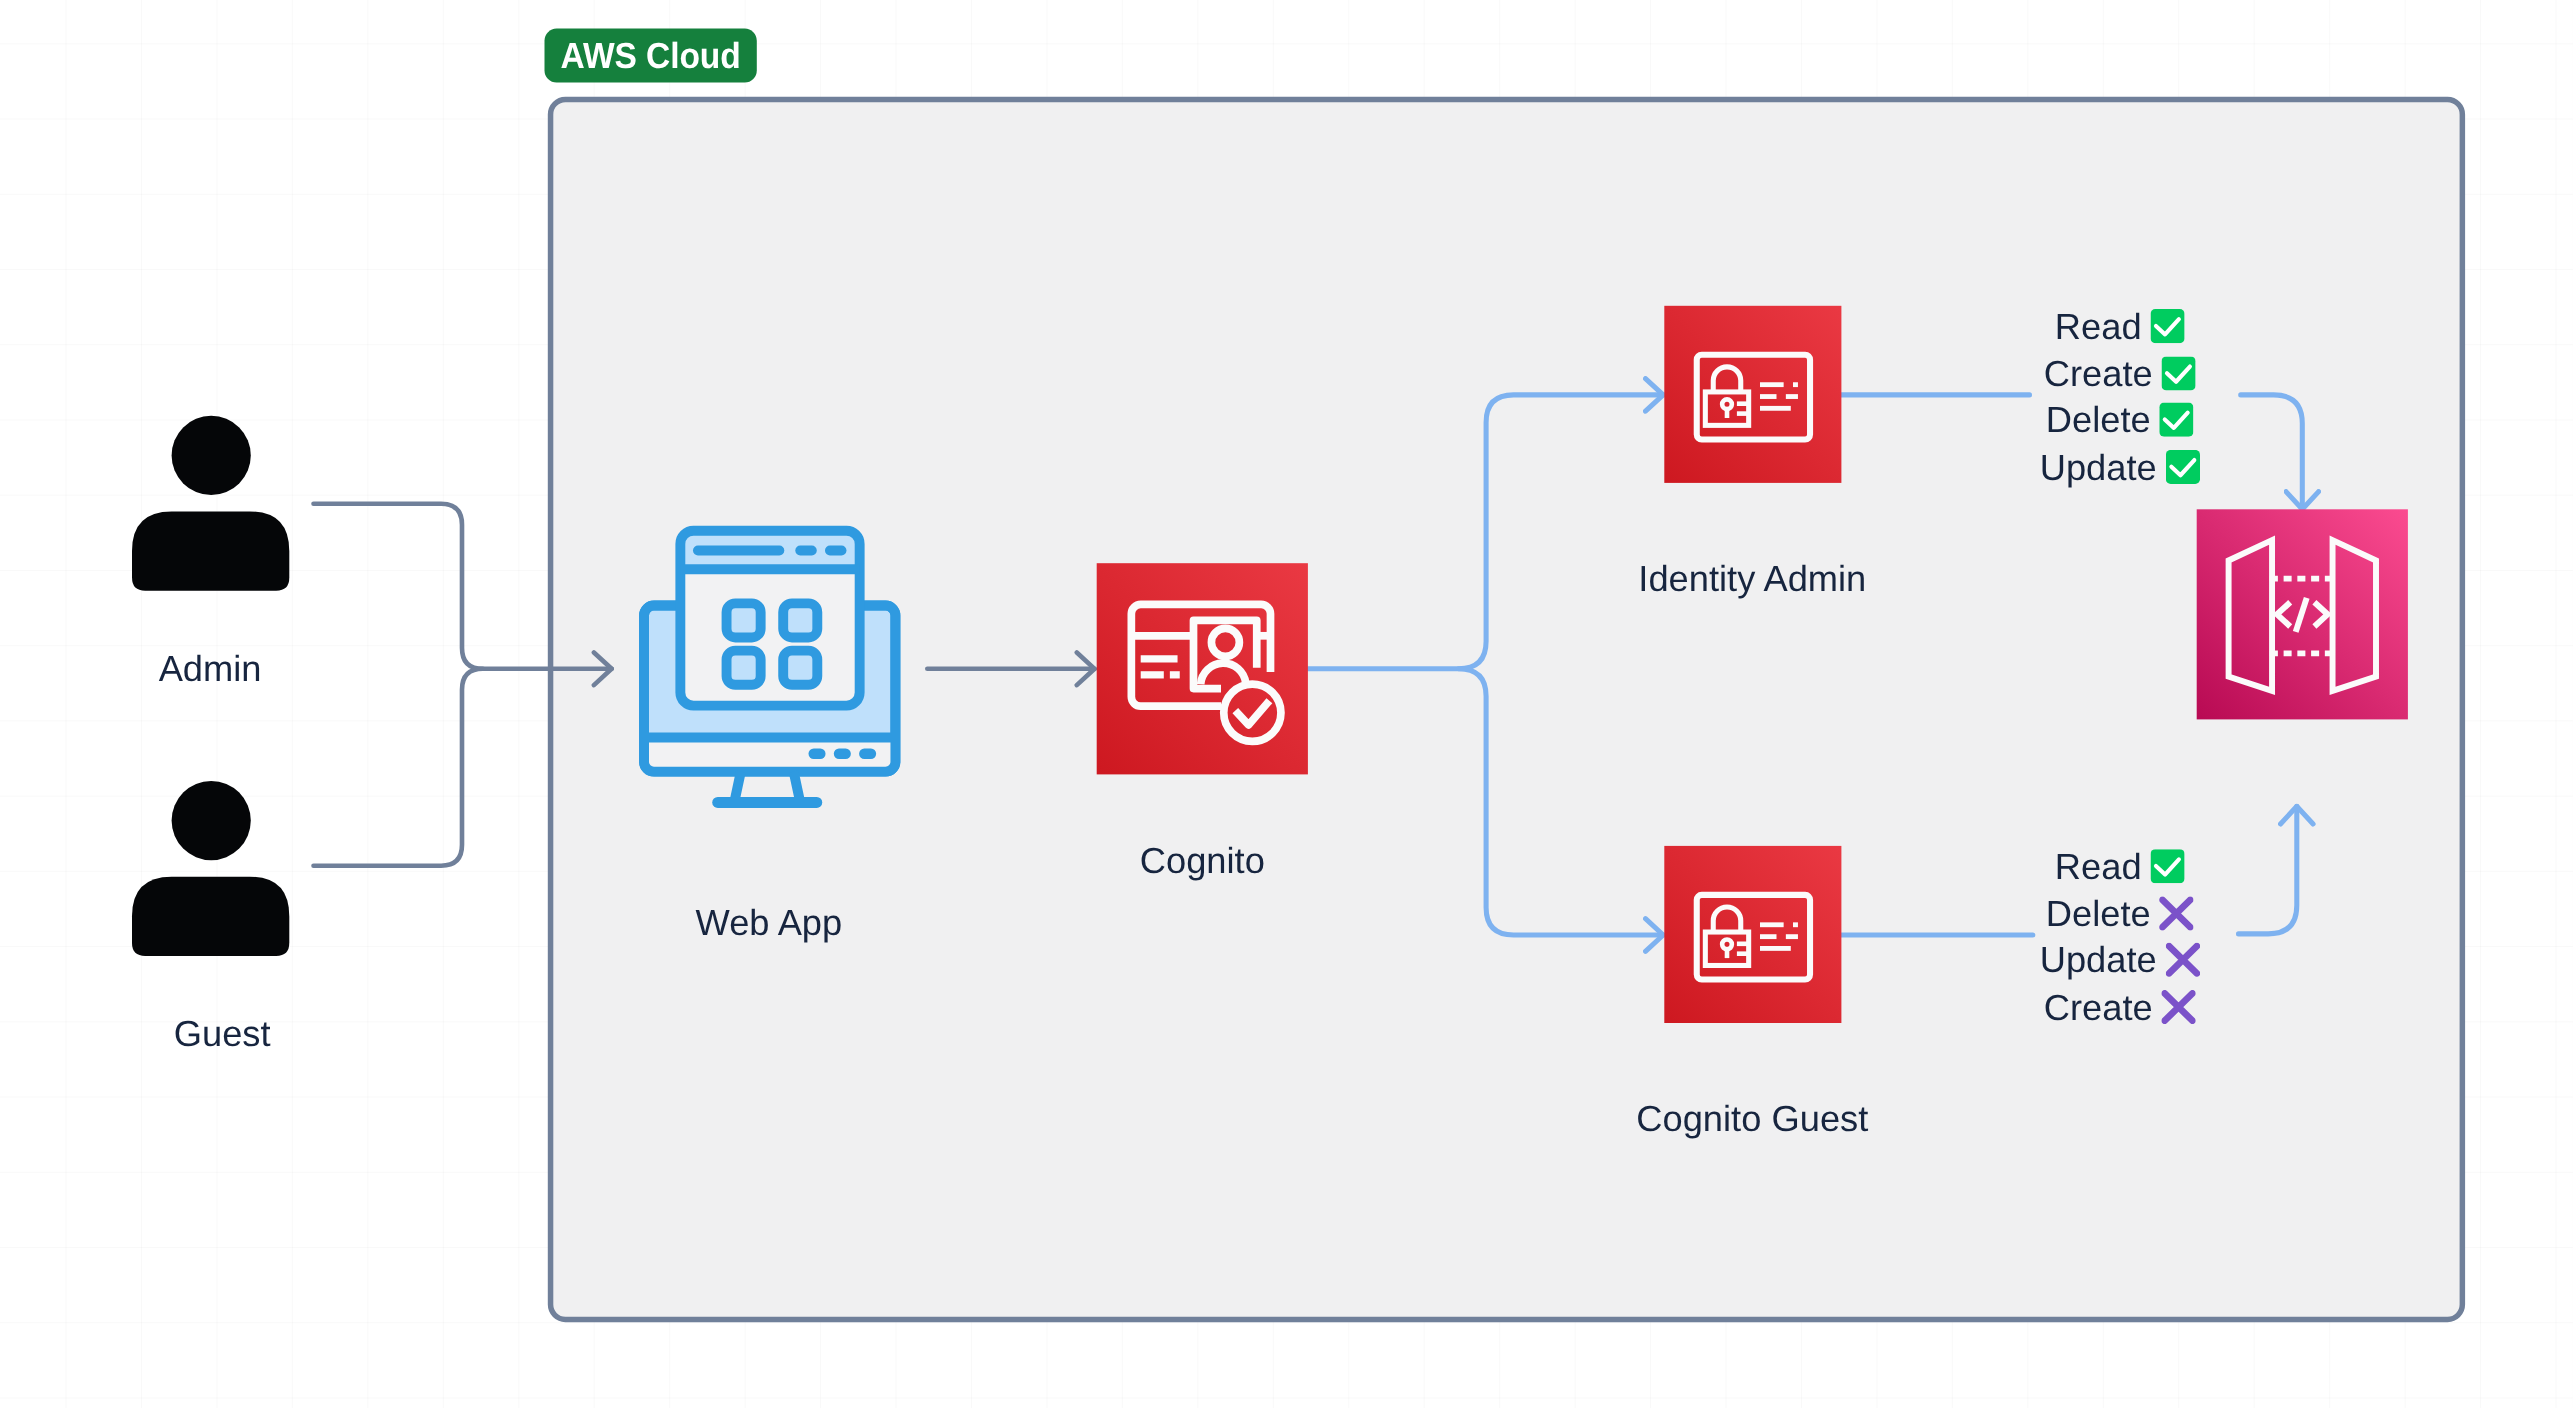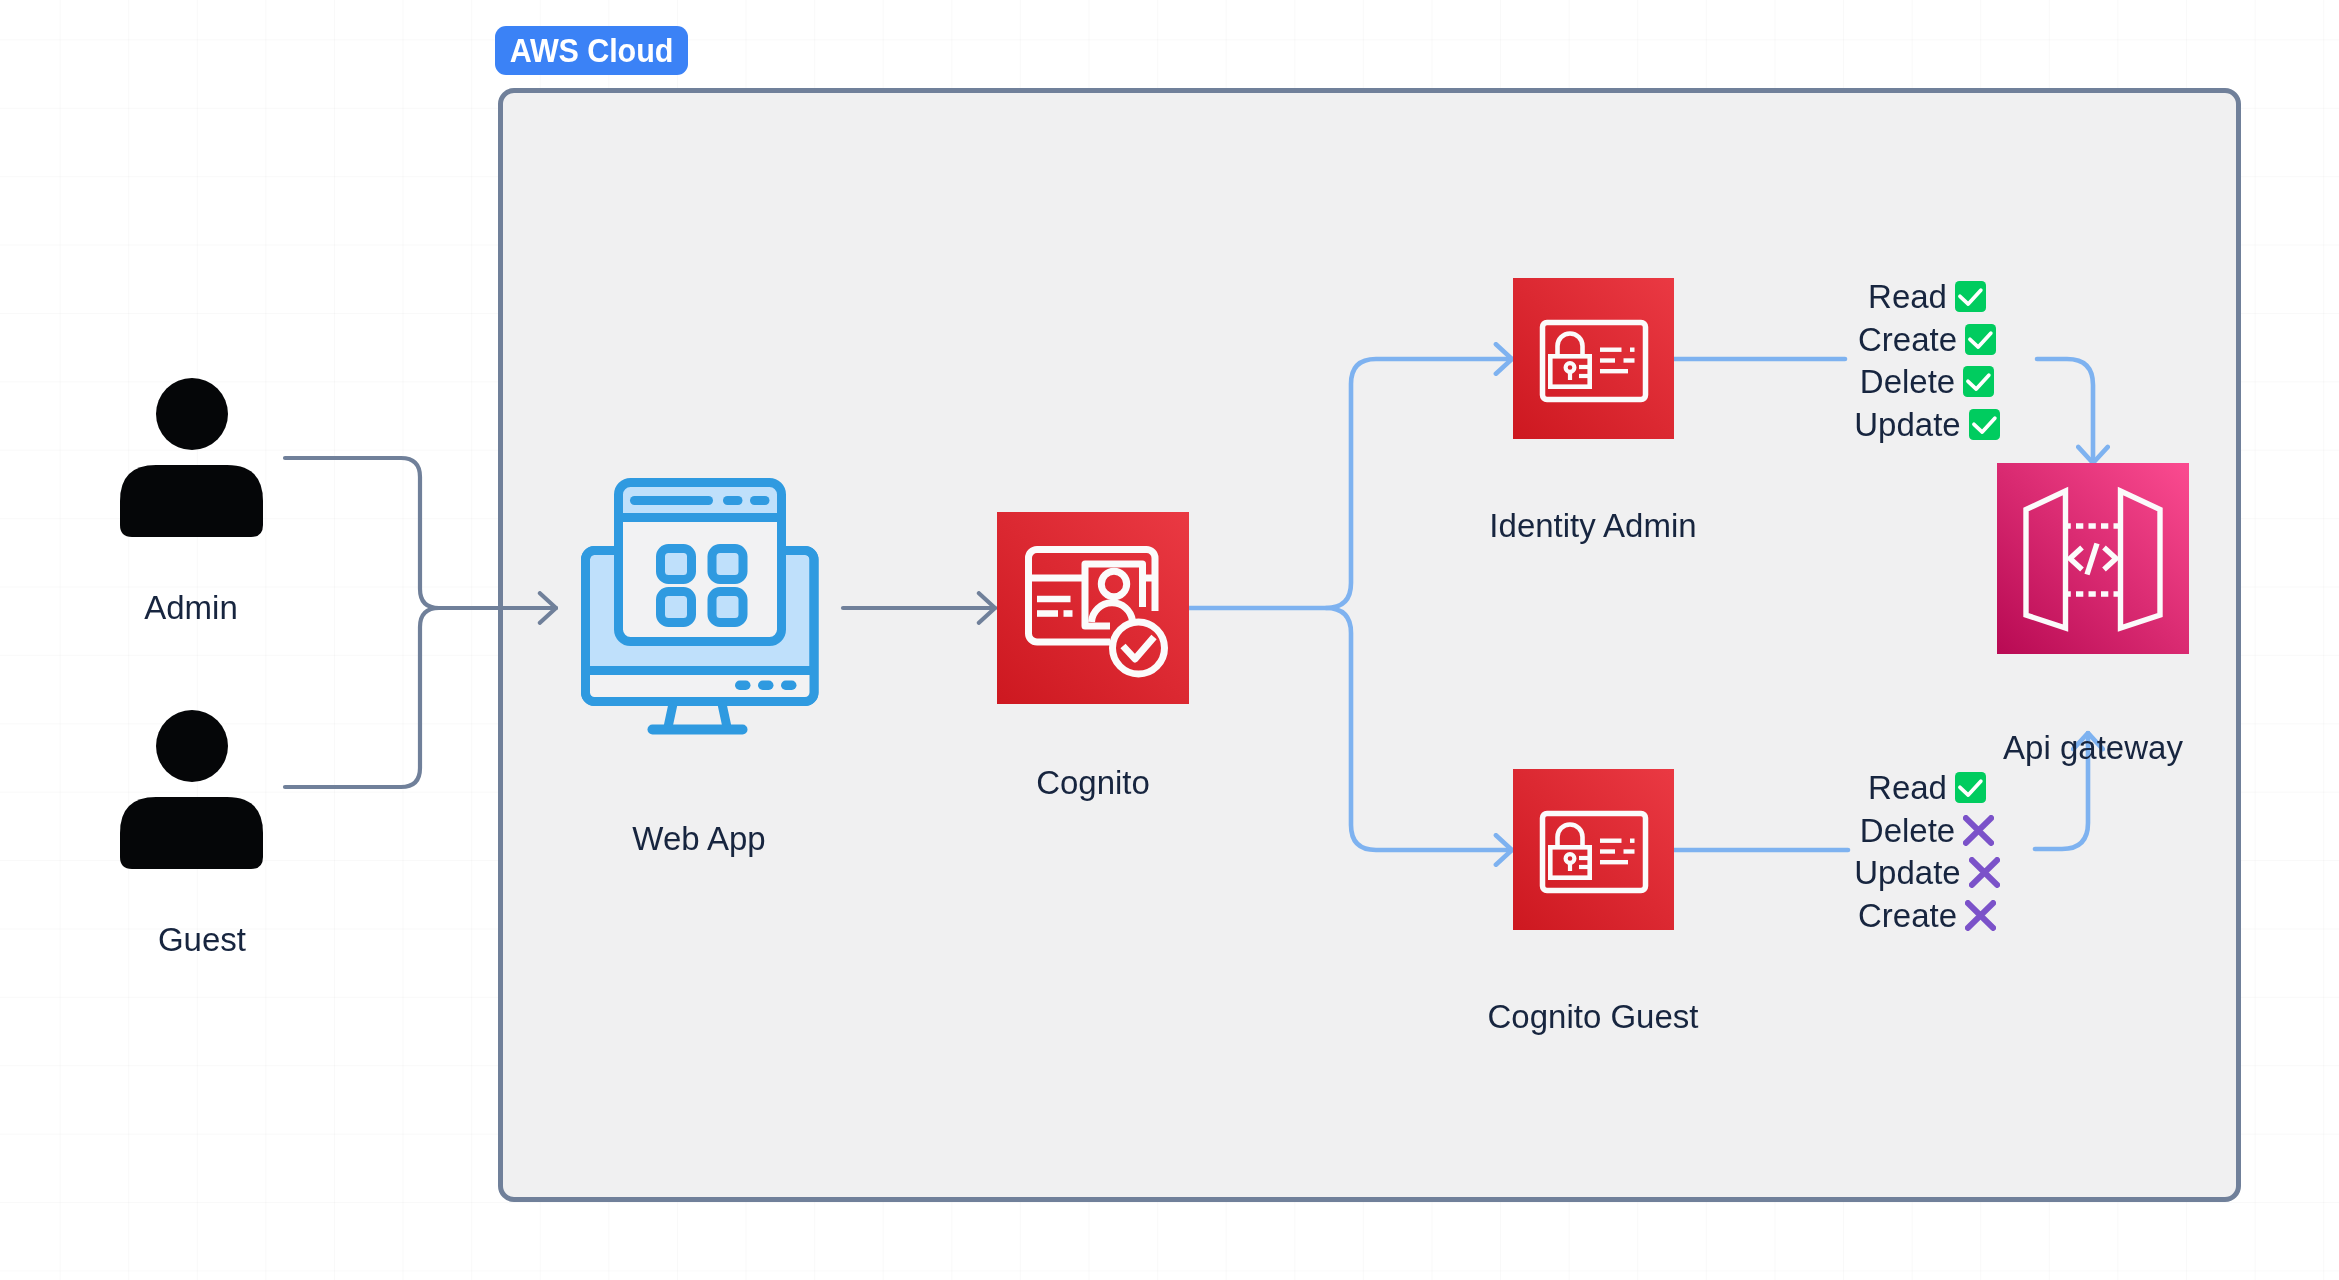--- a/index.html
+++ b/index.html
@@ -10,21 +10,21 @@
     background-image:
       linear-gradient(to right, rgba(0,0,0,0.022) 1px, transparent 1px),
       linear-gradient(to bottom, rgba(0,0,0,0.022) 1px, transparent 1px);
     background-size:68.6px 68.4px;
     background-position:-9px -29px;}
   svg.layer{position:absolute;left:0;top:0;width:2339px;height:1280px;overflow:visible;}
   .lbl{position:absolute;color:#17253f;font-size:33px;white-space:nowrap;margin-top:48px;}
   .cloud-box{position:absolute;left:498px;top:88px;width:1743px;height:1114px;
     box-sizing:border-box;border:5px solid #70809a;border-radius:16px;background:#f0f0f1;}
   .cloud-tag{position:absolute;left:495px;top:26px;width:193px;height:49px;line-height:49px;
-    box-sizing:border-box;background:#3b82f6;color:#ffffff;border-radius:11px;
+    box-sizing:border-box;background:#15803d;color:#ffffff;border-radius:11px;
     font-size:33px;font-weight:bold;letter-spacing:-0.1px;text-align:center;}
   .cloud-tag > span{display:inline-block;transform:scaleX(0.925);}
   .node-actor{position:absolute;overflow:visible;}
   .node-icon{position:absolute;overflow:visible;}
   .perm-list{position:absolute;width:320px;}
   .perm-row{height:42.7px;display:flex;align-items:center;justify-content:center;}
   .perm-label{color:#17253f;font-size:33px;line-height:33px;white-space:nowrap;}
   .mark{width:31px;height:31px;margin-left:8px;flex:0 0 auto;display:block;}
   .mark svg{width:31px;height:31px;display:block;}
 </style>
@@ -175,21 +175,20 @@
     <g fill="none" stroke="#fbfbfb" stroke-width="5.4">
       <path d="M 68.5 28 L 29 46.5 V 152 L 68.5 165 Z"></path>
       <path d="M 123.5 28 L 163 46.5 V 152 L 123.5 165 Z"></path>
       <path d="M 66.5 63 H 125.5" stroke-dasharray="7.3 5.2"></path>
       <path d="M 66.5 131 H 125.5" stroke-dasharray="7.3 5.2"></path>
       <path d="M 85 84.5 L 73 95.5 L 85 106.5"></path>
       <path d="M 107 84.5 L 119 95.5 L 107 106.5"></path>
       <path d="M 100 80.5 L 90 111.5"></path>
     </g>
   </svg>
-  <div class="lbl" style="left:1933px;top:681px;width:320px;text-align:center">Api gateway</div>
 
   <div class="perm-list" style="left:1767px;top:275px;">
     <div class="perm-row">
       <span class="perm-label">Read</span>
       <span class="mark">
           <svg viewBox="0 0 30 30">
             <rect x="0" y="0" width="30" height="30" rx="4.2" fill="#00cc5f"></rect>
             <path d="M4.8 14.8 L12.8 22.3 L25 8.9" fill="none" stroke="#ffffff" stroke-width="3.6" stroke-linecap="round" stroke-linejoin="round"></path>
           </svg>
         </span>

